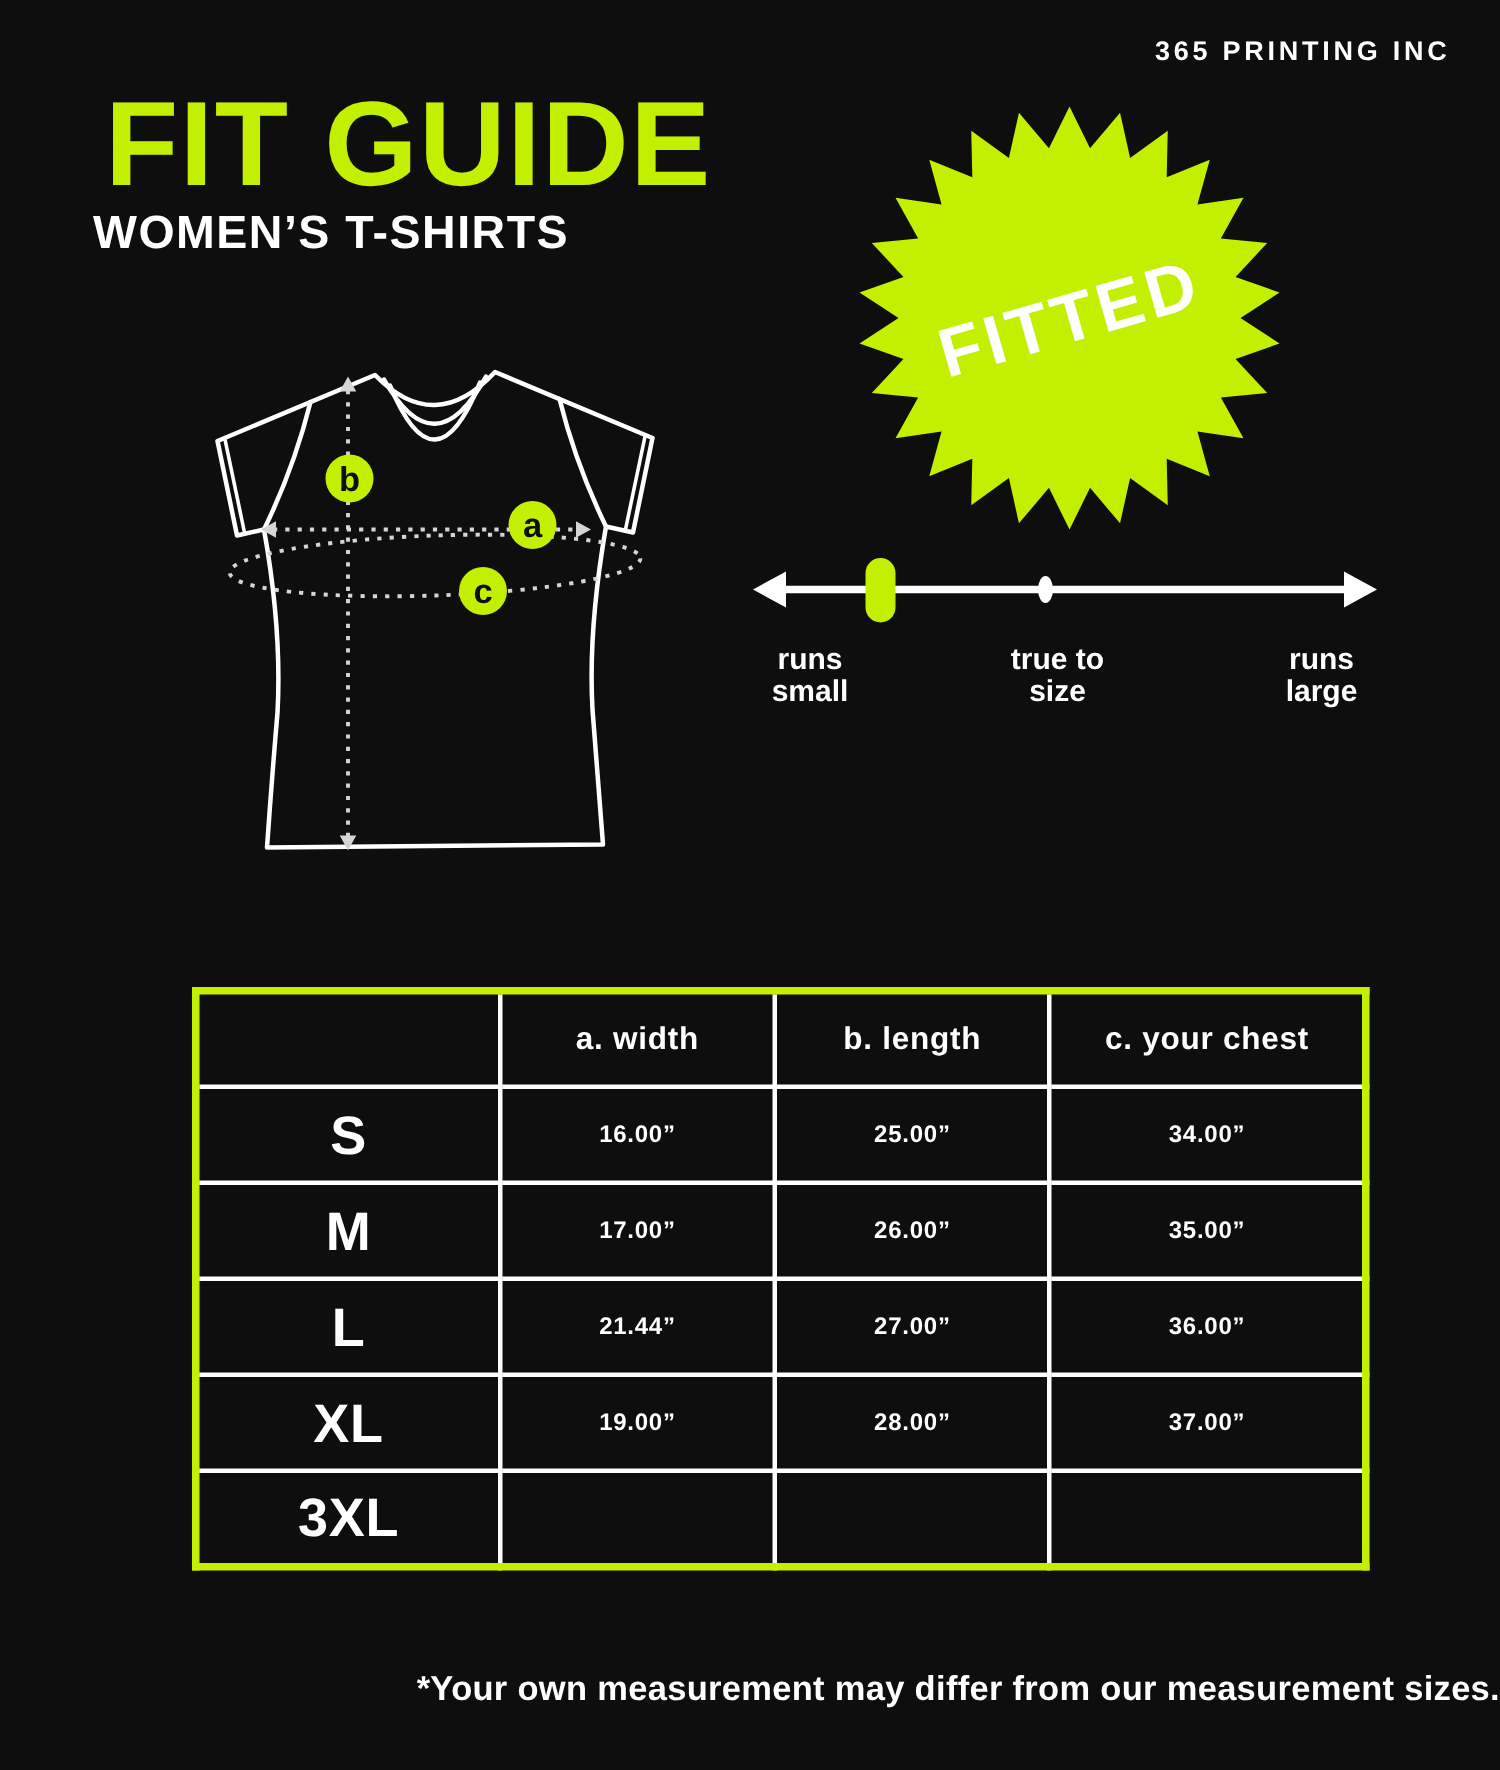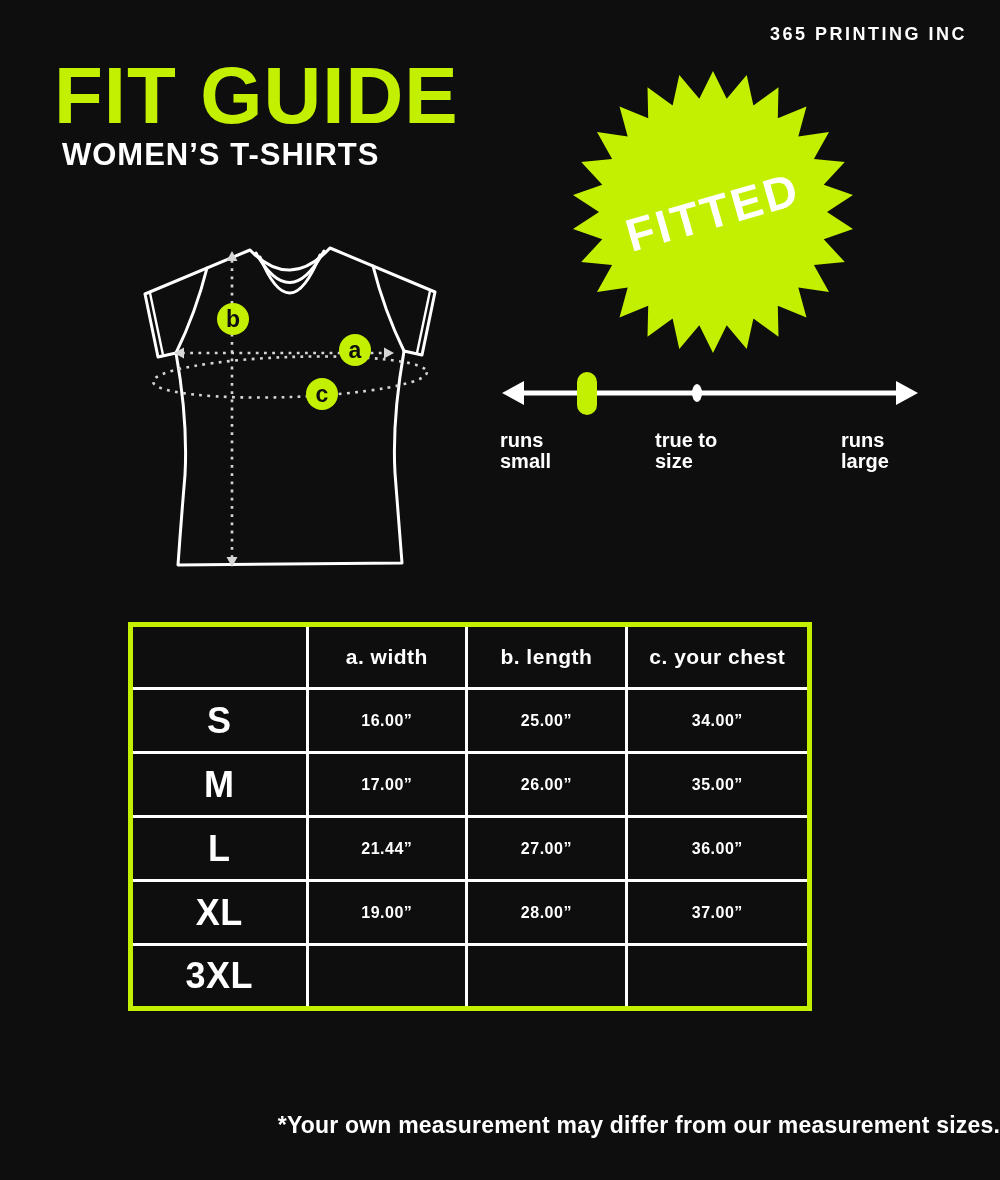--- a/index.html
+++ b/index.html
@@ -15,21 +15,21 @@
     background:var(--bg);
     font-family:"Liberation Sans","DejaVu Sans",sans-serif;
     color:var(--txt);
     overflow:hidden;
   }
   .brand{
     position:absolute;top:24px;right:33px;
     font-size:18px;font-weight:bold;letter-spacing:2.5px;
   }
   .title{
-    position:absolute;left:54px;top:56px;
+    position:absolute;left:70px;top:56px;
     font-size:80px;font-weight:bold;letter-spacing:1px;line-height:1;
     color:var(--accent);
   }
   .subtitle{
     position:absolute;left:62px;top:137px;width:375px;
     text-align:left;font-size:31px;font-weight:bold;letter-spacing:1px;
   }
   .tshirt-svg{position:absolute;left:110px;top:222px;width:360px;height:380px;}
   .burst-svg{position:absolute;left:563px;top:62px;width:300px;height:300px;}
   .burst-text{
@@ -37,26 +37,26 @@
     font-size:46px;font-weight:bold;letter-spacing:3px;
     fill:#ffffff;
   }
   .marker-letter{
     font-family:"Liberation Sans","DejaVu Sans",sans-serif;
     font-size:23px;font-weight:bold;fill:#0e0e0e;
   }
   .scale-svg{position:absolute;left:500px;top:367px;width:420px;height:56px;}
   .scale-labels{position:absolute;left:500px;top:430px;width:420px;height:52px;
     font-size:20px;font-weight:bold;line-height:1.05;}
-  .scale-label{position:absolute;text-align:left;}
+  .scale-label{position:absolute;text-align:center;}
   .scale-label.l1{left:0;width:80px;}
   .scale-label.l2{left:155px;width:100px;}
   .scale-label.l3{left:341px;width:80px;}
   .size-table{
-    position:absolute;left:128px;top:622px;width:684px;
+    position:absolute;left:128px;top:658px;width:785px;
     border-collapse:collapse;
     border:5px solid var(--accent);
     table-layout:fixed;
   }
   .size-table th,.size-table td{
     border:3px solid #ffffff;
     text-align:center;vertical-align:middle;
     color:var(--txt);
   }
   .size-table th{height:64px;font-size:21px;font-weight:bold;letter-spacing:0.5px;}

